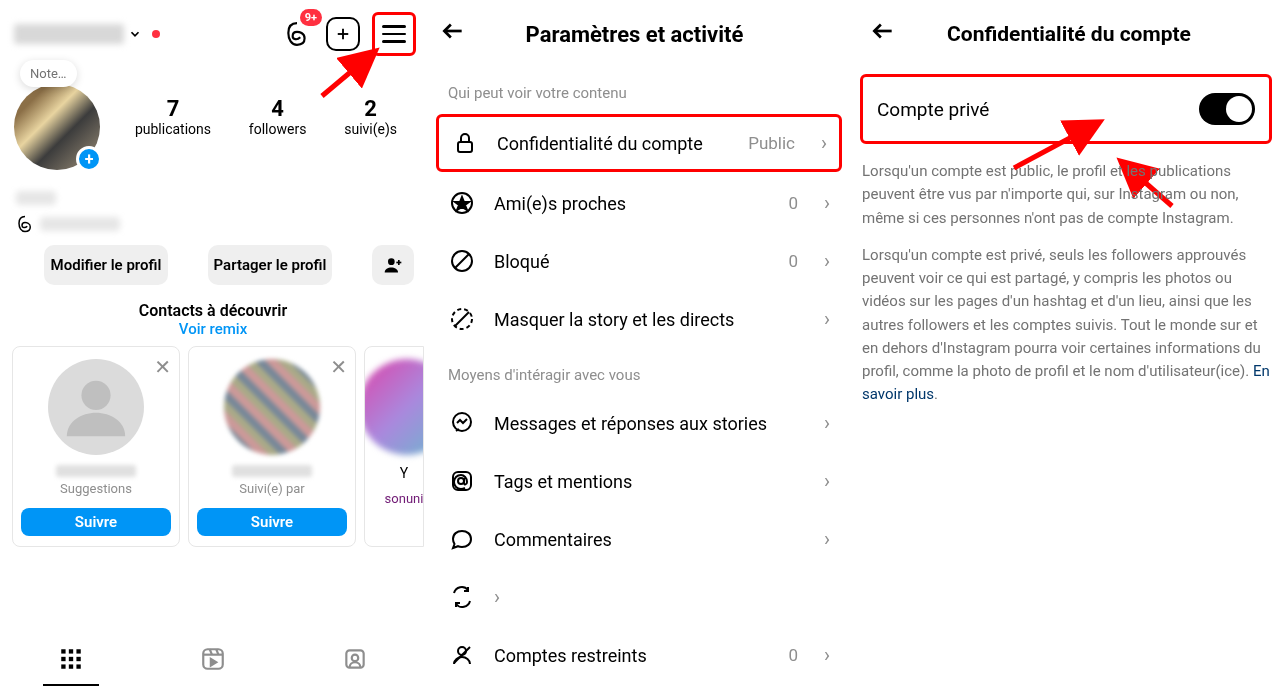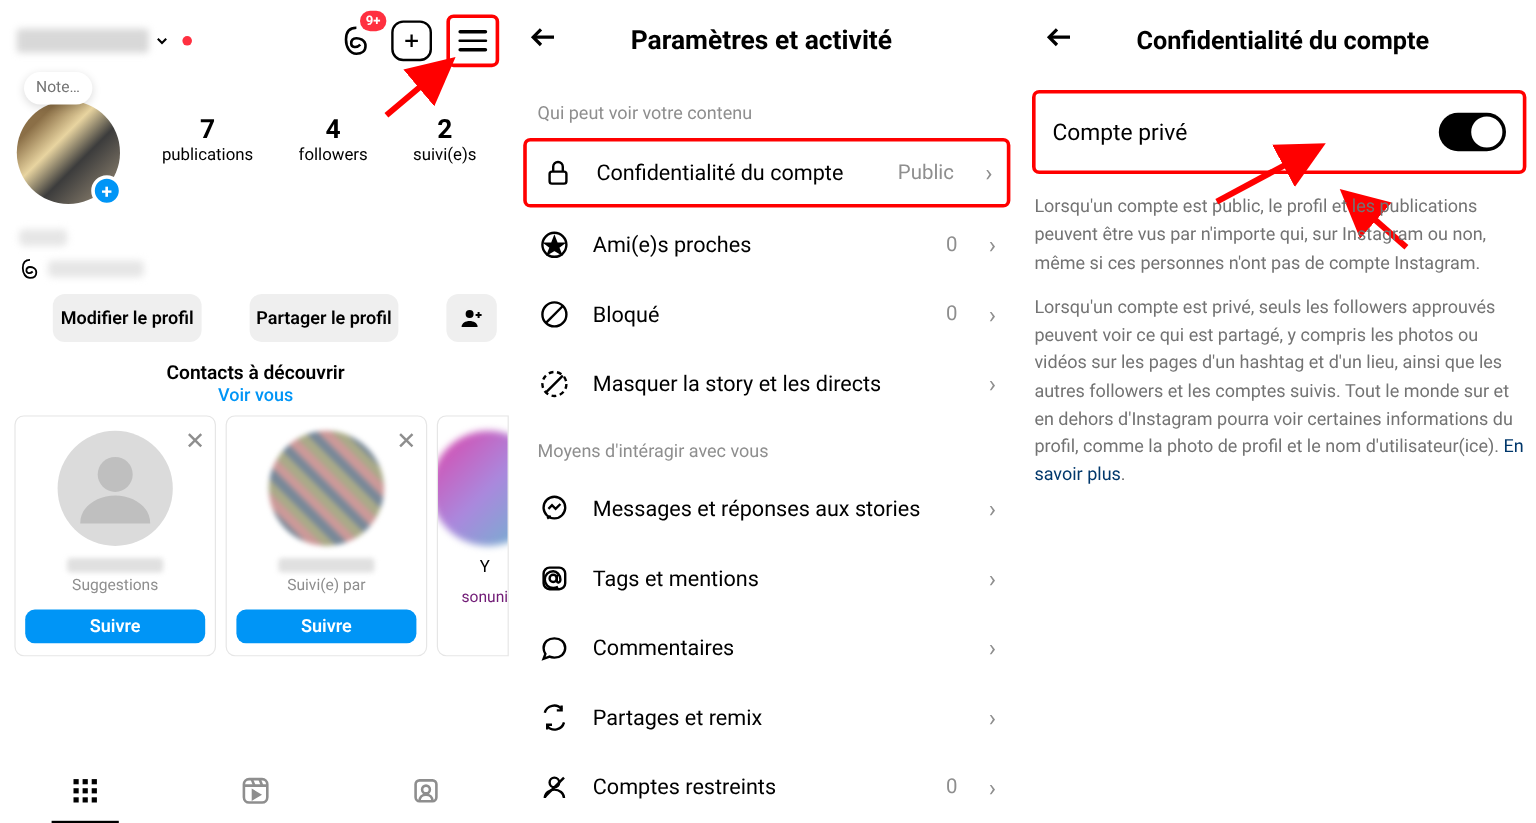--- a/index.html
+++ b/index.html
@@ -165,21 +165,21 @@
           <circle cx="10" cy="8" r="4"></circle>
           <path d="M2 21c0-4 4-6 8-6s8 2 8 6"></path>
           <line x1="19" y1="6" x2="19" y2="12" stroke="#000" stroke-width="2"></line>
           <line x1="16" y1="9" x2="22" y2="9" stroke="#000" stroke-width="2"></line>
         </svg>
     </button>
   </div>
 
   <div class="discover-head">
     <span class="discover-title">Contacts à découvrir</span>
-    <span class="voir-tout">Voir vous</span>
+    <span class="voir-tout">Voir remix</span>
   </div>
 
   <div class="discover-row">
     <div class="discover-card">
       <span class="card-close">✕</span>
       <div class="card-avatar">
         <svg viewBox="0 0 24 24" fill="#bfbfbf">
             <circle cx="12" cy="8" r="5"></circle>
             <path d="M2 22c0-5 5-8 10-8s10 3 10 8"></path>
           </svg>
@@ -339,21 +339,20 @@
     </div>
     <div class="setting-row">
       <span class="setting-icon">
         <svg width="24" height="24" viewBox="0 0 24 24" fill="none" stroke="#000" stroke-width="2">
             <path d="M4 8 A8 8 0 0 1 18 5"></path>
             <polyline points="18 2 18 6 14 6"></polyline>
             <path d="M20 16 A8 8 0 0 1 6 19"></path>
             <polyline points="6 22 6 18 10 18"></polyline>
           </svg>
       </span>
-      <span class="setting-label">Partages et remix</span>
       <span class="chevron">›</span>
     </div>
     <div class="setting-row">
       <span class="setting-icon">
         <svg width="24" height="24" viewBox="0 0 24 24" fill="none" stroke="#000" stroke-width="2">
             <circle cx="12" cy="8" r="4"></circle>
             <path d="M4 21c0-4 4-7 8-7s8 3 8 7"></path>
             <line x1="4" y1="20" x2="20" y2="4"></line>
           </svg>
       </span>

